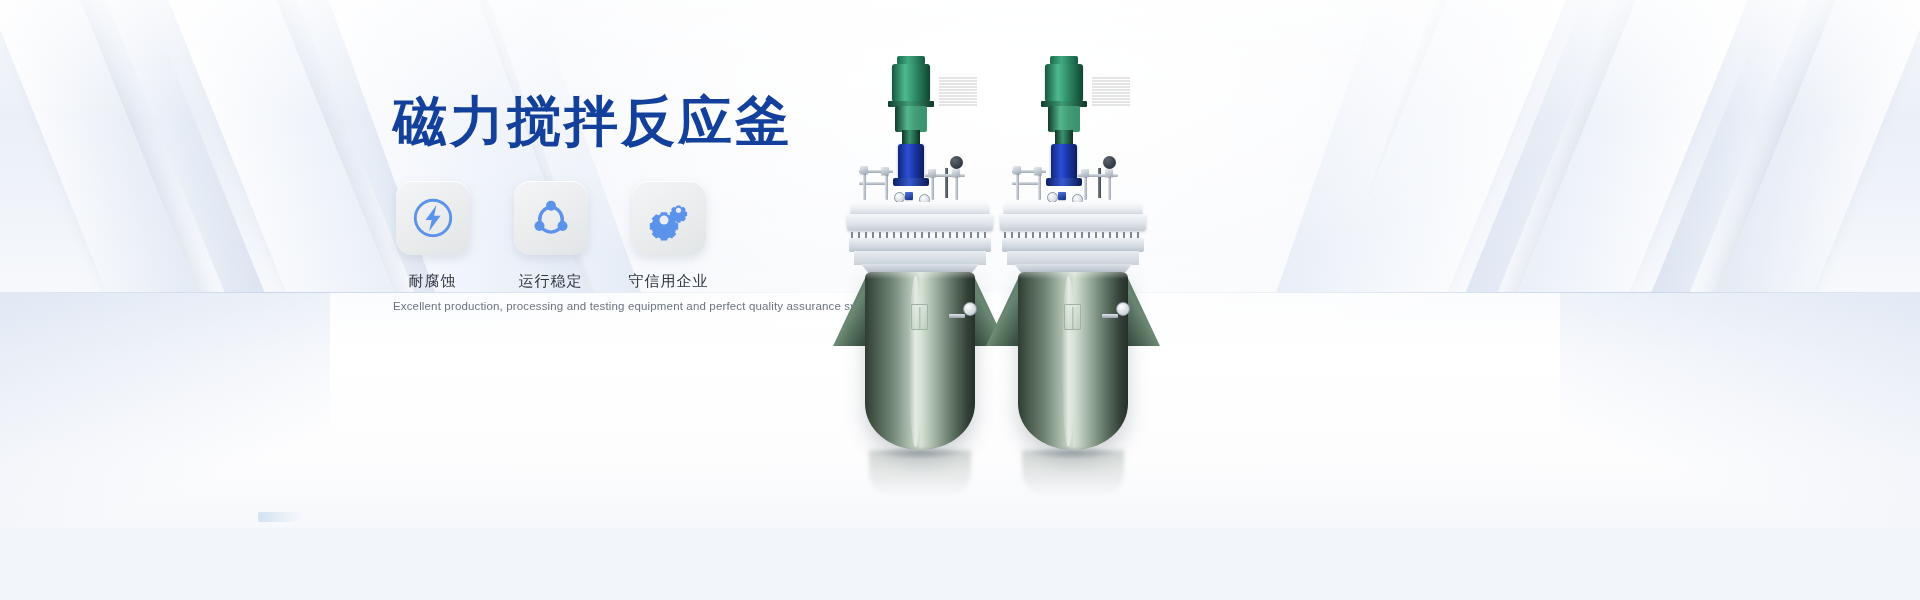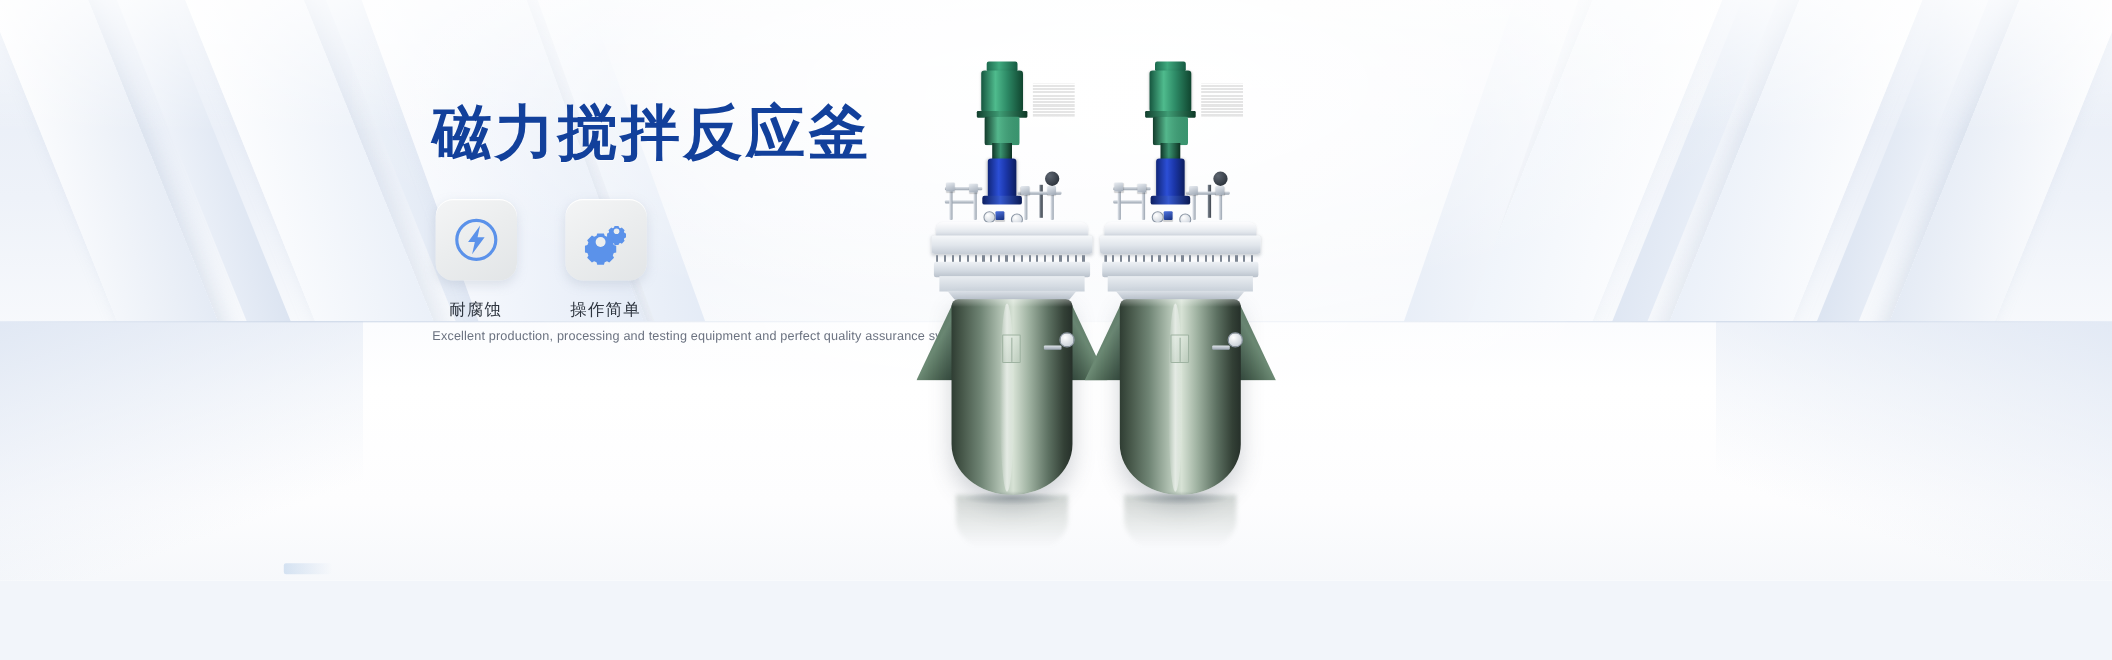--- a/index.html
+++ b/index.html
@@ -311,39 +311,52 @@
       <div class="feature">
         <div class="feat-tile">
           <svg width="46" height="46" viewBox="0 0 48 48">
             <circle cx="24" cy="24" r="18.5" fill="none" stroke="#5b92ea" stroke-width="3"></circle>
             <path d="M27.6 10.5 L16.2 26.1 L22.6 26.1 L20.0 37.8 L31.9 21.6 L25.2 21.6 Z" fill="#5b92ea"></path>
           </svg>
         </div>
         <div class="feat-label">耐腐蚀</div>
       </div>
 
+      <div class="feature">
+        <div class="feat-tile">
+          <svg width="46" height="46" viewBox="0 0 48 48">
+            <path d="M13.5 31.5 A13.5 13.5 0 0 1 19.8 13.6" fill="none" stroke="#5b92ea" stroke-width="3.6" stroke-linecap="round"></path>
+            <path d="M28.2 13.6 A13.5 13.5 0 0 1 34.5 31.5" fill="none" stroke="#5b92ea" stroke-width="3.6" stroke-linecap="round"></path>
+            <path d="M31.6 36.2 A13.5 13.5 0 0 1 16.4 36.2" fill="none" stroke="#5b92ea" stroke-width="3.6" stroke-linecap="round"></path>
+            <circle cx="24" cy="11.3" r="5.2" fill="#5b92ea"></circle>
+            <circle cx="12.0" cy="32.4" r="5.2" fill="#5b92ea"></circle>
+            <circle cx="36.0" cy="32.4" r="5.2" fill="#5b92ea"></circle>
+          </svg>
+        </div>
+        <div class="feat-label">运行稳定</div>
+      </div>
 
       <div class="feature">
         <div class="feat-tile">
           <svg width="47" height="47" viewBox="0 0 48 48">
             <g fill="#5b92ea">
 
               <g transform="translate(34.2,15.6)">
                 <path d="M-4.1,-10.6 h8.2 l0.9,3.0 2.9,1.2 2.7,-1.5 5.8,5.8 -1.5,2.7 1.2,2.9 3.0,0.9 v8.2 l-3.0,0.9 -1.2,2.9 1.5,2.7 -5.8,5.8 -2.7,-1.5 -2.9,1.2 -0.9,3.0 h-8.2 l-0.9,-3.0 -2.9,-1.2 -2.7,1.5 -5.8,-5.8 1.5,-2.7 -1.2,-2.9 -3.0,-0.9 v-8.2 l3.0,-0.9 1.2,-2.9 -1.5,-2.7 5.8,-5.8 2.7,1.5 2.9,-1.2 z" transform="scale(0.46)"></path>
                 <circle cx="0" cy="0" r="2.6" fill="#eceeef"></circle>
               </g>
 
               <g transform="translate(19.4,25.6)">
                 <path d="M-4.1,-10.6 h8.2 l0.9,3.0 2.9,1.2 2.7,-1.5 5.8,5.8 -1.5,2.7 1.2,2.9 3.0,0.9 v8.2 l-3.0,0.9 -1.2,2.9 1.5,2.7 -5.8,5.8 -2.7,-1.5 -2.9,1.2 -0.9,3.0 h-8.2 l-0.9,-3.0 -2.9,-1.2 -2.7,1.5 -5.8,-5.8 1.5,-2.7 -1.2,-2.9 -3.0,-0.9 v-8.2 l3.0,-0.9 1.2,-2.9 -1.5,-2.7 5.8,-5.8 2.7,1.5 2.9,-1.2 z" transform="scale(0.76)"></path>
                 <circle cx="0" cy="0" r="4.6" fill="#eceeef"></circle>
               </g>
             </g>
           </svg>
         </div>
-        <div class="feat-label">操作简单</div>
+        <div class="feat-label">守信用企业</div>
       </div>
 
     </div>
 
     <div class="tagline-en">Excellent production, processing and testing equipment and perfect quality assurance system</div>
   </div>
 
   <div class="machines">
 
     <div class="reactor one">

